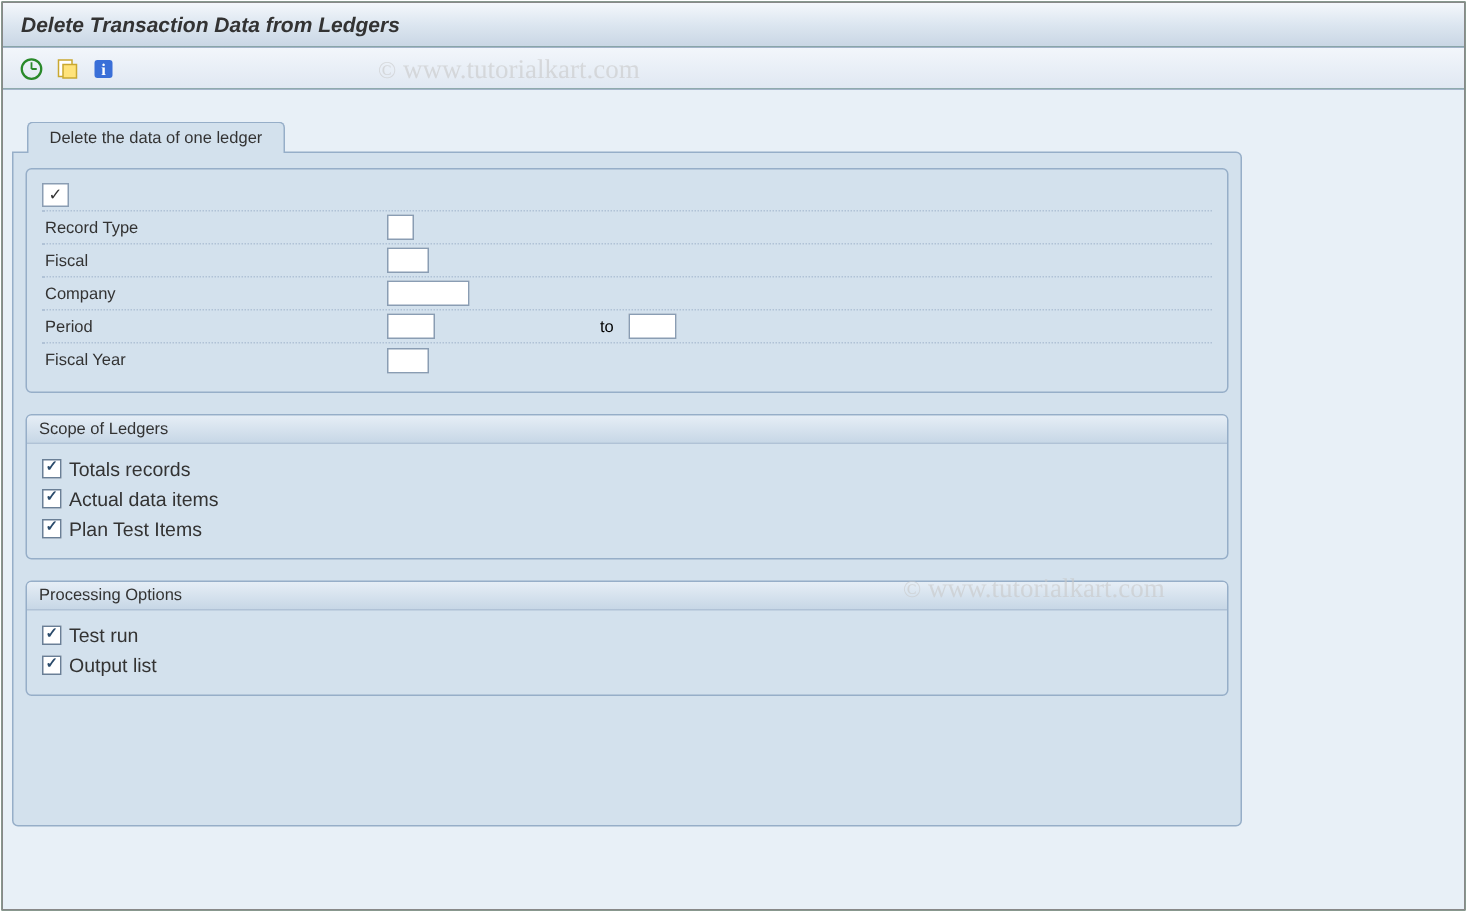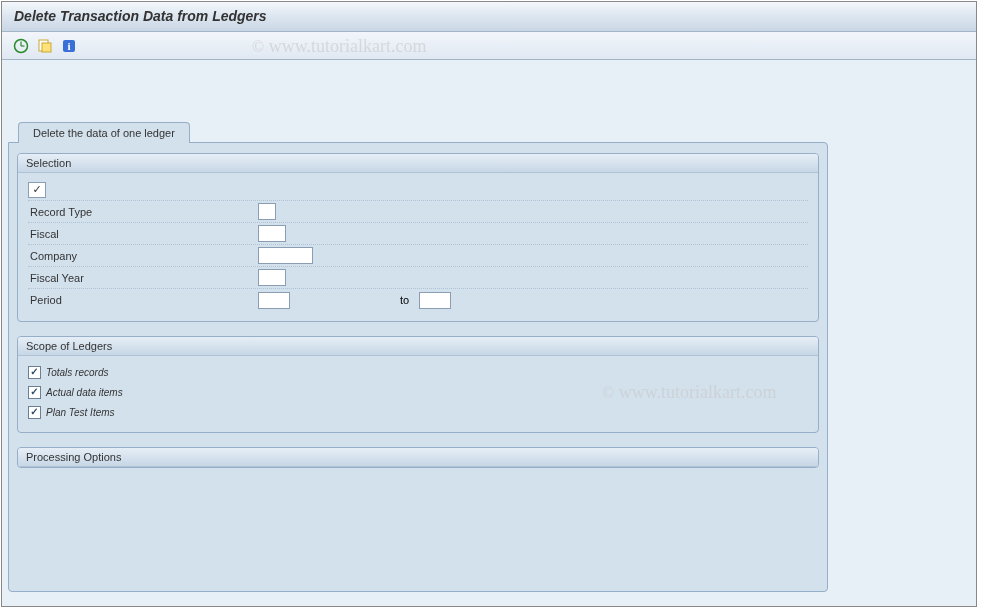--- a/index.html
+++ b/index.html
@@ -52,21 +52,20 @@
       cursor: pointer;
     }
     .content-area {
       padding: 20px 6px 6px 6px;
       background: #e8f0f7;
       height: calc(100% - 58px);
       position: relative;
     }
     .tab-container {
       position: relative;
-      margin-top: 41px;
     }
     .tab {
       display: inline-block;
       background: #d3e1ed;
       border: 1px solid #96aec8;
       border-bottom: none;
       padding: 4px 14px;
       font-size: 11px;
       color: #333;
       border-radius: 4px 4px 0 0;
@@ -159,23 +158,22 @@
       justify-content: center;
       font-size: 10px;
       color: #2a4a6a;
       line-height: 1;
     }
     .sap-checkbox.checked::after {
       content: "✓";
       font-weight: bold;
     }
     .checkbox-label {
-      font-size: 10px;
-      color: #333;
-      font-style: italic;
+      font-size: 13px;
+      color: #333;
     }
     .watermark {
       position: absolute;
       color: rgba(200, 200, 200, 0.6);
       font-size: 18px;
       font-family: Georgia, serif;
       pointer-events: none;
       z-index: 100;
     }
     .wm1 { top: 34px; left: 250px; }
@@ -218,54 +216,53 @@
   <div class="content-area">
 
     <div class="tab-container">
       <div class="tab">
         <span>Delete the data of one ledger</span>
       </div>
 
       <div class="tab-panel">
 
         <div class="group-box">
-          <div class="group-header">Selection</div>
           <div class="group-body">
 
             <div class="field-row">
               <span class="ledger-checkbox">✓</span>
             </div>
 
             <div class="field-row">
               <span class="field-label">Record Type</span>
               <input class="field-input input-xs" type="text" value="" style="">
             </div>
 
             <div class="field-row">
               <span class="field-label">Fiscal</span>
               <input class="field-input input-sm" type="text" value="" style="">
             </div>
 
             <div class="field-row">
               <span class="field-label">Company</span>
               <input class="field-input input-md" type="text" value="" style="">
-            </div>
-
-            <div class="field-row">
-              <span class="field-label">Fiscal Year</span>
-              <input class="field-input input-sm" type="text" value="" style="">
             </div>
 
             <div class="field-row">
               <span class="field-label">Period</span>
               <input class="field-input input-period" type="text" value="" style="">
               <span class="to-label">to</span>
               <input class="field-input input-period" type="text" value="" style="">
             </div>
 
+            <div class="field-row">
+              <span class="field-label">Fiscal Year</span>
+              <input class="field-input input-sm" type="text" value="" style="">
+            </div>
+
           </div>
         </div>
 
         <div class="group-box">
           <div class="group-header">Scope of Ledgers</div>
           <div class="group-body">
 
             <div class="checkbox-row">
               <span class="sap-checkbox checked"></span>
               <span class="checkbox-label">Totals records</span>
@@ -277,20 +274,32 @@
             <div class="checkbox-row">
               <span class="sap-checkbox checked"></span>
               <span class="checkbox-label">Plan Test Items</span>
             </div>
 
           </div>
         </div>
 
         <div class="group-box">
           <div class="group-header">Processing Options</div>
+          <div class="group-body">
+
+            <div class="checkbox-row">
+              <span class="sap-checkbox checked"></span>
+              <span class="checkbox-label">Test run</span>
+            </div>
+            <div class="checkbox-row">
+              <span class="sap-checkbox checked"></span>
+              <span class="checkbox-label">Output list</span>
+            </div>
+
+          </div>
         </div>
 
       </div>
     </div>
 
   </div>
 
   <div class="watermark wm1">
     <span class="wm-c">©</span>
     <span>www.tutorialkart.com</span>

